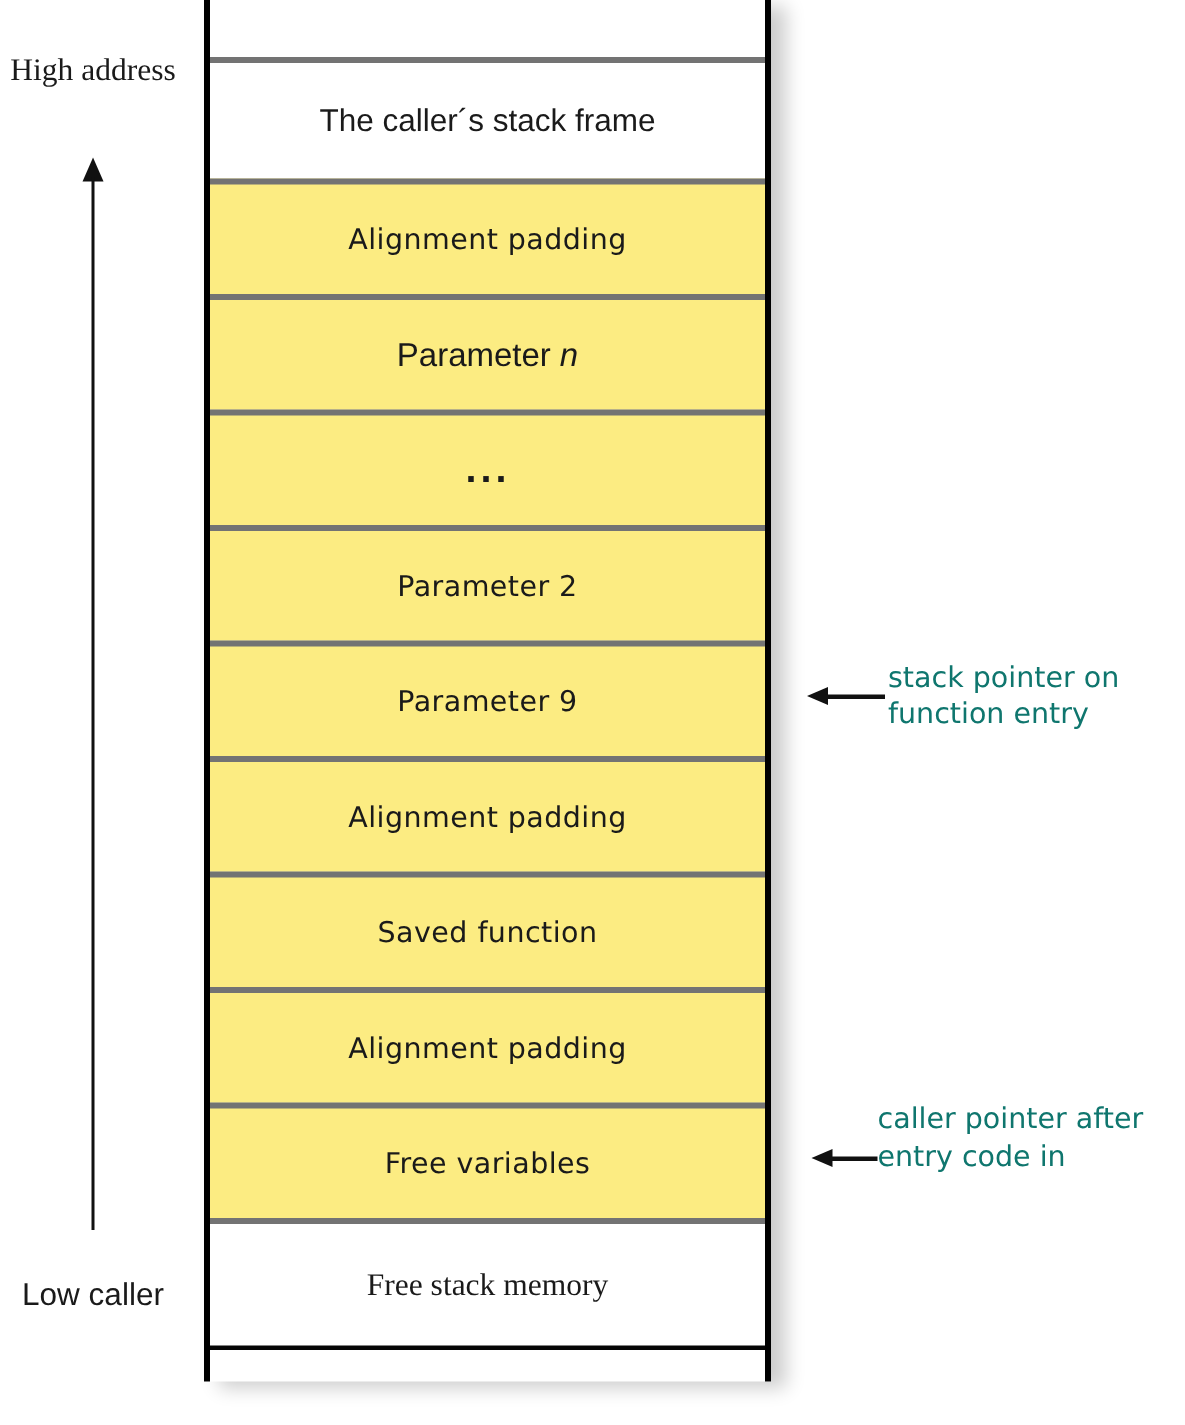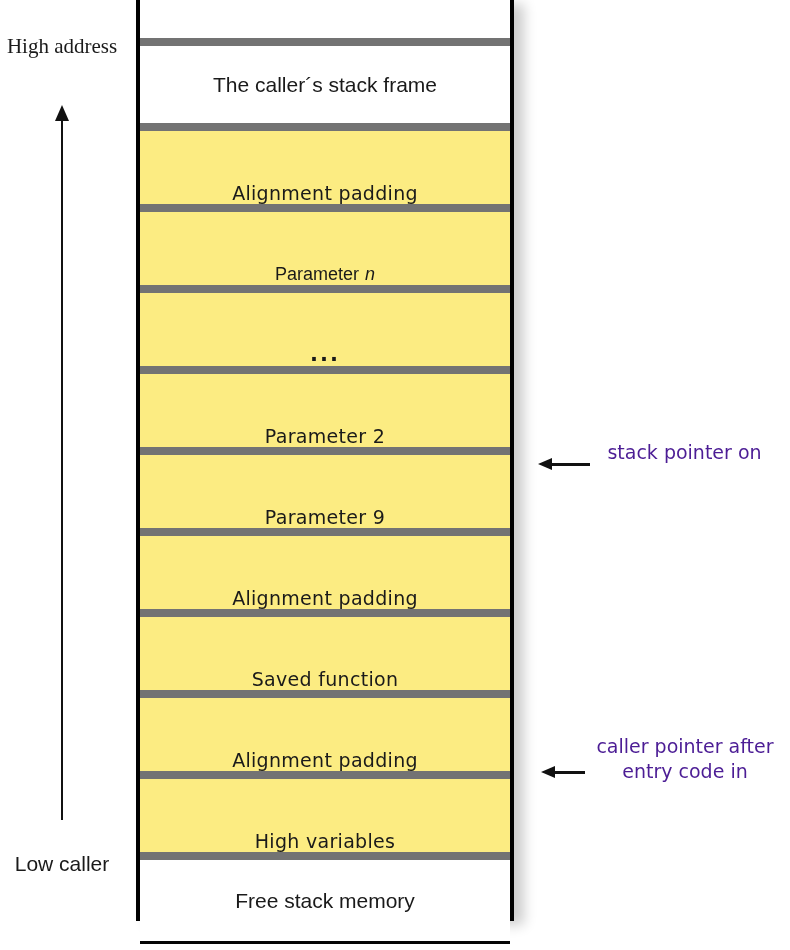--- a/index.html
+++ b/index.html
@@ -25,49 +25,48 @@
     width: 378px;
     height: 921px;
     box-sizing: border-box;
     border-left: 4px solid #000;
     border-right: 4px solid #000;
     background: #ffffff;
     box-shadow: 10px 4px 12px rgba(0,0,0,0.20);
   }
   .spacer-top { height: 38px; }
   .row {
-    border-top: 8px solid #737373;
+    border-top: 4px solid #737373;
     display: flex;
     align-items: center;
     justify-content: center;
     text-align: center;
   }
   .row-white {
     height: 77px;
     background: #ffffff;
     font-family: "Liberation Sans", sans-serif;
     font-size: 21px;
   }
   .row-yellow {
     height: 73px;
     background: #FCEC82;
     font-size: 19px;
     letter-spacing: 0.3px;
-    align-items: flex-end;
   }
   .row-free {
     height: 81px;
     background: #ffffff;
     border-bottom: 3px solid #050505;
-    font-family: Liberation Sans, sans-serif;
+    font-family: Liberation Serif, serif;
     font-size: 21px;
   }
   .row-humanist {
     font-family: "Liberation Sans", sans-serif;
-    font-size: 18px;
+    font-size: 22px;
     letter-spacing: 0;
   }
   .row-dots .row-label {
     font-weight: 700;
     font-size: 21px;
     letter-spacing: 2px;
   }
   .param-n-label { display: inline-flex; gap: 6px; }
   .italic { font-style: italic; }
 
@@ -99,25 +98,25 @@
     left: 61px;
     top: 118px;
     width: 2px;
     height: 702px;
     background: #111;
   }
 
   
   .pointer-text {
     position: absolute;
-    text-align: center;
+    text-align: left;
     font-family: "DejaVu Sans", sans-serif;
     font-size: 19px;
     line-height: 24px;
-    color: #4c1d95;
+    color: #0f766e;
   }
   #sp-entry-label { left: 592px; top: 440px; width: 185px; }
   #sp-after-label { left: 585px; top: 734px; width: 200px; line-height: 25px; }
 
   .arrow-head-left {
     position: absolute;
     width: 0; height: 0;
     border-top: 6px solid transparent;
     border-bottom: 6px solid transparent;
     border-right: 14px solid #111;
@@ -178,32 +177,33 @@
 
     <div class="row row-yellow">
       <span class="row-label">Saved function</span>
     </div>
 
     <div class="row row-yellow">
       <span class="row-label">Alignment padding</span>
     </div>
 
     <div class="row row-yellow">
-      <span class="row-label">High variables</span>
+      <span class="row-label">Free variables</span>
     </div>
 
     <div class="row row-free">
       <span class="row-label">Free stack memory</span>
     </div>
   </div>
 
   <div id="sp-entry-arrow-head" class="arrow-head-left"></div>
   <div id="sp-entry-arrow-shaft" class="arrow-shaft-h"></div>
   <div id="sp-entry-label" class="pointer-text">
     <div>stack pointer on</div>
+    <div>function entry</div>
   </div>
 
   <div id="sp-after-arrow-head" class="arrow-head-left"></div>
   <div id="sp-after-arrow-shaft" class="arrow-shaft-h"></div>
   <div id="sp-after-label" class="pointer-text">
     <div>caller pointer after</div>
     <div>entry code in</div>
   </div>
 
 </div>

